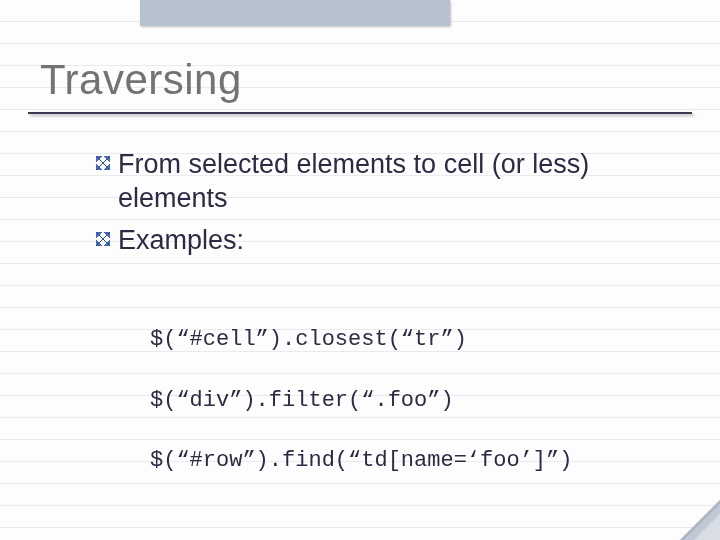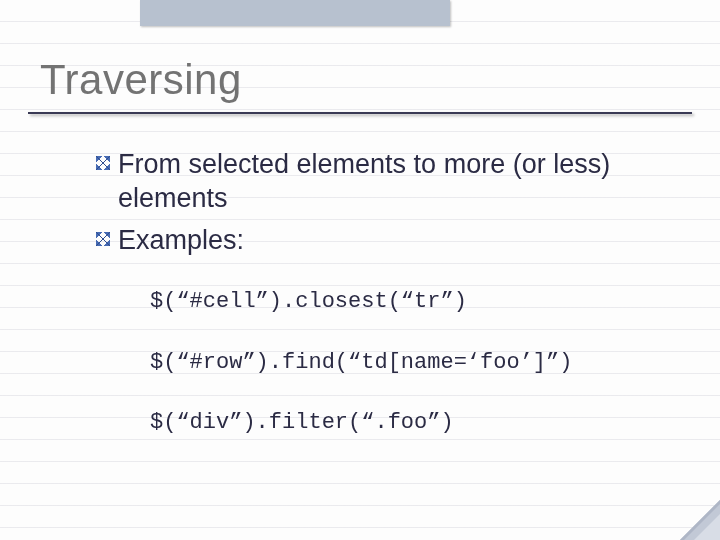--- a/index.html
+++ b/index.html
@@ -86,21 +86,21 @@
       linear-gradient(45deg,  transparent 48%, #2e4d8f 49%, #2e4d8f 51%, transparent 52%);
   }
   .bullet-text {
     font-size: 27px;
     line-height: 1.25;
   }
   .wrap-indent {
     padding-left: 0;
   }
   .code-block {
-    margin-top: 32px;
+    margin-top: 70px;
     margin-left: 54px;
     font-family: "Courier New", Courier, monospace;
     font-size: 22px;
     color: #2b2b44;
     line-height: 1.2;
   }
   .code-line { margin-bottom: 34px; white-space: pre; }
   .code-line:last-child { margin-bottom: 0; }
   .corner {
     position: absolute;
@@ -117,32 +117,32 @@
 <div class="lines"></div>
 <div class="topbar"></div>
 
 <h1 class="title">Traversing</h1>
 <div class="title-underline"></div>
 
 <div class="body">
 
   <div class="bullet-row">
     <div class="bullet"></div>
-    <div class="bullet-text wrap-indent">From selected elements to more (or less) elements</div>
+    <div class="bullet-text wrap-indent">From selected elements to cell (or less) elements</div>
   </div>
 
   <div class="bullet-row bullet-examples">
     <div class="bullet"></div>
     <div class="bullet-text">Examples:</div>
   </div>
 
   <div class="code-block">
     <div class="code-line">$(“#cell”).closest(“tr”)</div>
+    <div class="code-line">$(“div”).filter(“.foo”)</div>
     <div class="code-line">$(“#row”).find(“td[name=‘foo’]”)</div>
-    <div class="code-line">$(“div”).filter(“.foo”)</div>
   </div>
 
 </div>
 
 <div class="corner">
   <svg width="40" height="40" viewBox="0 0 40 40">
     <polygon points="40,0 40,40 0,40" fill="#d8dde6"></polygon>
     <polygon points="40,0 0,40 14,40 40,14" fill="#c2c9d6"></polygon>
     <polygon points="0,40 40,0 40,4 4,40" fill="#aeb6c6"></polygon>
   </svg>

